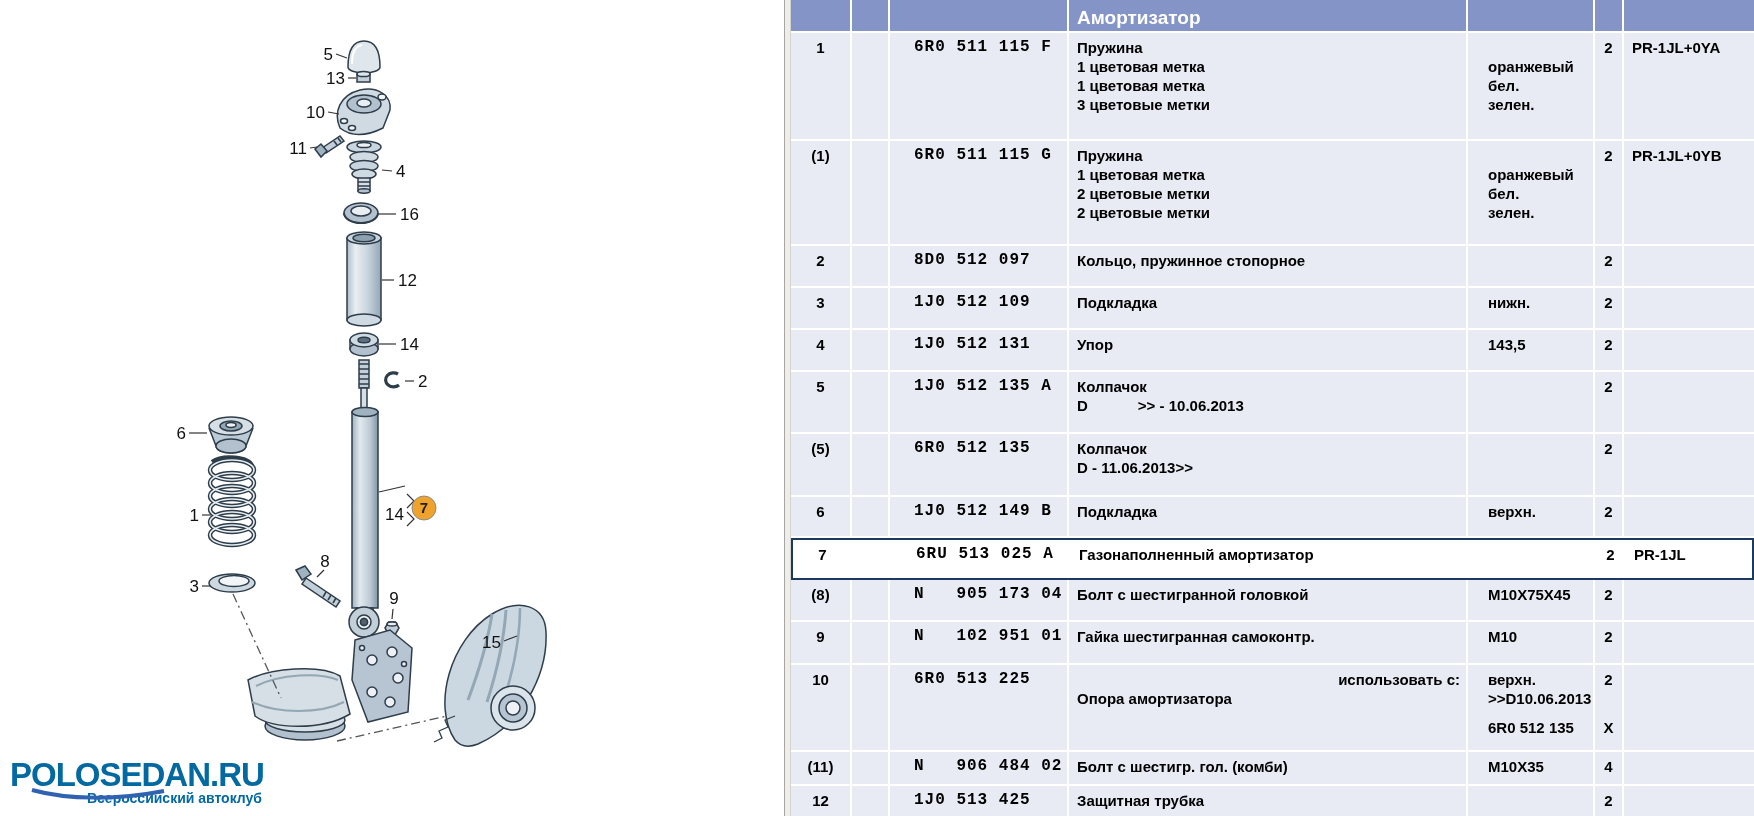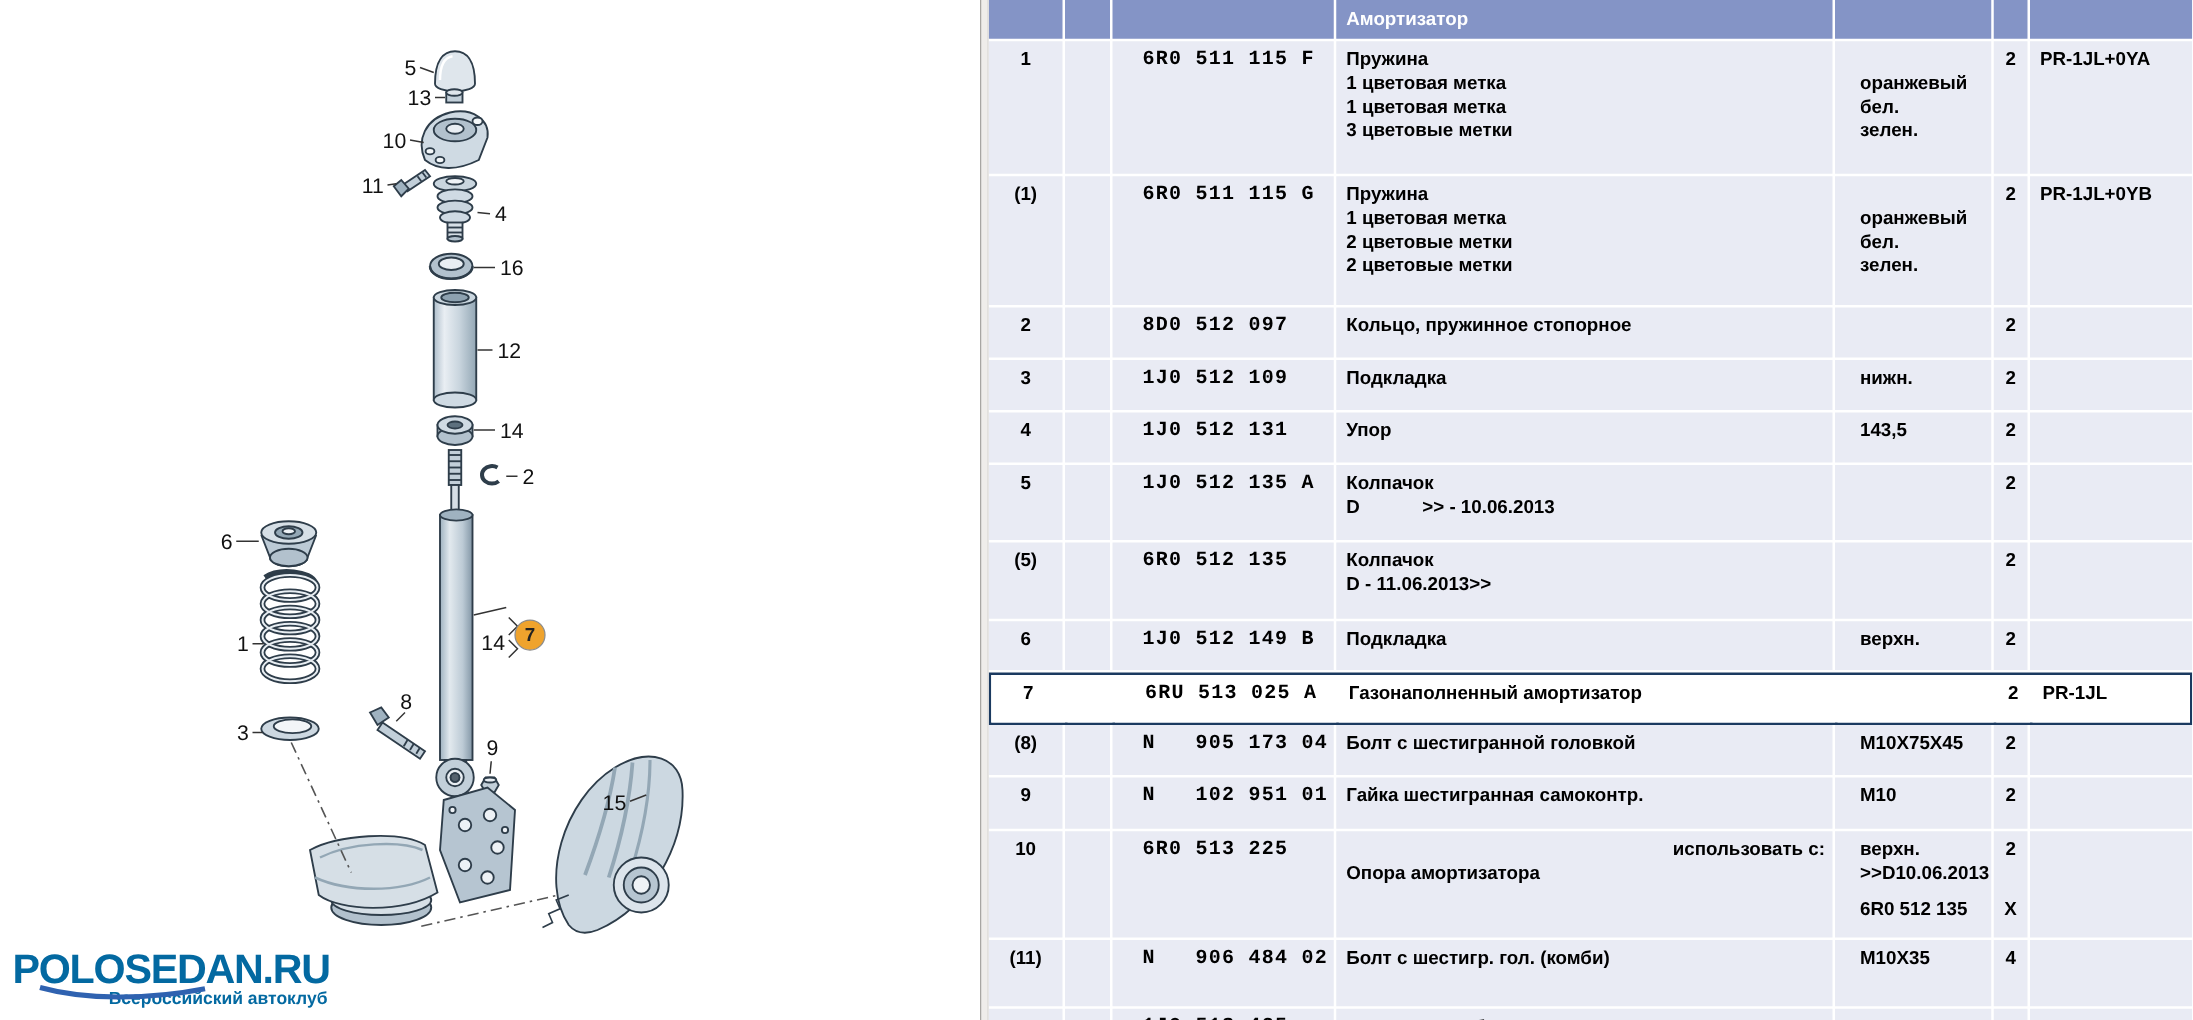--- a/index.html
+++ b/index.html
@@ -21,21 +21,21 @@
   .thead, .trow {
     display:grid;
     grid-template-columns:59px 36px 177px 397px 125px 27px 1fr;
     grid-template-rows:1fr;
     gap:0 2px;
     background:#fff;
     border-bottom:2px solid #fff;
   }
   .thead { height:33px; }
   .thead .hcell { background:#8494c6; }
-  .thead .title { color:#fff; font-weight:bold; font-size:15px; padding:7px 0 0 8px; }
+  .thead .title { color:#fff; font-weight:bold; font-size:19px; padding:7px 0 0 8px; }
   .trow .cell { background:#e9ebf4; padding-top:5px; overflow:hidden; }
   .trow.hl { border:2px solid #1b3a60; border-bottom:2px solid #1b3a60; }
   .trow.hl .cell { background:#fff; }
   .cell.pos { text-align:center; font-weight:bold; font-size:15px; line-height:19px; }
   .cell.part { font-family:"Liberation Mono","DejaVu Sans Mono",monospace; font-weight:bold; font-size:16px; letter-spacing:1px; white-space:pre; padding-left:24px; line-height:19px; }
   .line { line-height:19px; min-height:19px; font-size:15px; font-weight:bold; color:#000; white-space:pre-wrap; }
   .line.g { margin-top:10px; }
   .desc .line { padding-left:8px; }
   .desc .line.ra { text-align:right; padding-right:6px; padding-left:0; }
   .note .line { padding-left:20px; }
@@ -525,21 +525,21 @@
             <div class="line">2</div>
             <div class="line">&nbsp;</div>
             <div class="line g">X</div>
           </div>
     <div class="cell pr">
             <div class="line">&nbsp;</div>
             <div class="line">&nbsp;</div>
             <div class="line g">&nbsp;</div>
           </div>
   </div>
-        <div class="trow" style="height: 55px;">
+        <div class="trow" style="height: 34px;">
     <div class="cell pos">(11)</div>
     <div class="cell nar"></div>
     <div class="cell part">N   906 484 02</div>
     <div class="cell desc">
             <div class="line">Болт с шестигр. гол. (комби)</div>
           </div>
     <div class="cell note">
             <div class="line">M10X35</div>
           </div>
     <div class="cell qty">

